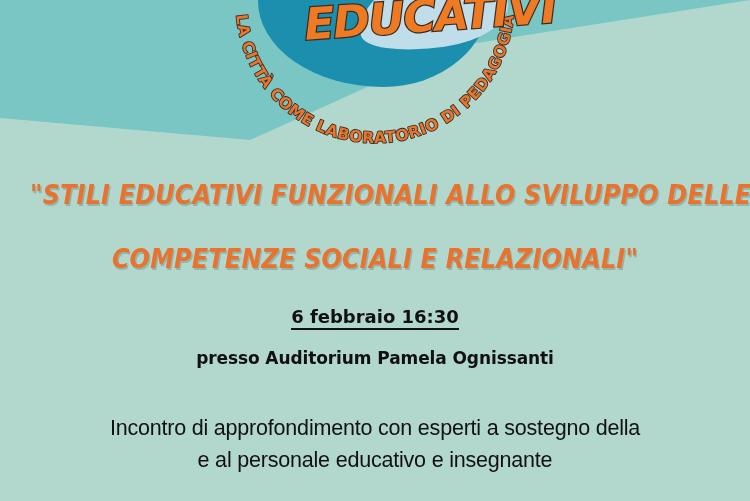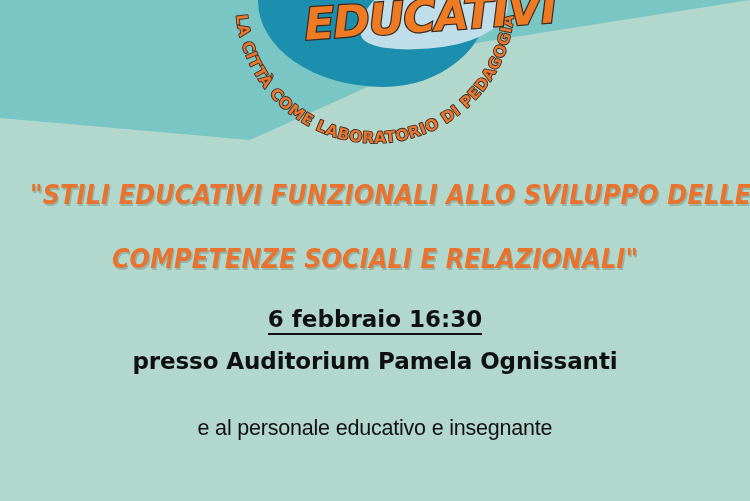--- a/index.html
+++ b/index.html
@@ -141,36 +141,36 @@
 
   
   .date-line {
     position: absolute;
     left: 0;
     top: 306px;
     width: 750px;
     text-align: center;
     font-family: "DejaVu Sans", sans-serif;
     font-weight: bold;
-    font-size: 23px;
+    font-size: 18px;
     color: #101010;
   }
   .date-line span {
     border-bottom: 2.5px solid #101010;
     padding-bottom: 1px;
   }
   .venue-line {
     position: absolute;
     left: 0;
     top: 348px;
     width: 750px;
     text-align: center;
     font-family: "DejaVu Sans", sans-serif;
     font-weight: bold;
-    font-size: 23px;
+    font-size: 17px;
     color: #101010;
     letter-spacing: -0.1px;
   }
 
   
   .body-text {
     position: absolute;
     left: 0;
     top: 412px;
     width: 750px;
@@ -217,16 +217,17 @@
     <span class="line">COMPETENZE SOCIALI E RELAZIONALI"</span>
   </div>
 
   <div class="date-line">
     <span>6 febbraio 16:30</span>
   </div>
 
   <div class="venue-line">presso Auditorium Pamela Ognissanti</div>
 
   <div class="body-text">
+    <span class="line">Incontro di approfondimento con esperti a sostegno della</span>
     <span class="line">e al personale educativo e insegnante</span>
   </div>
 
 </div>
 
 </body></html>

